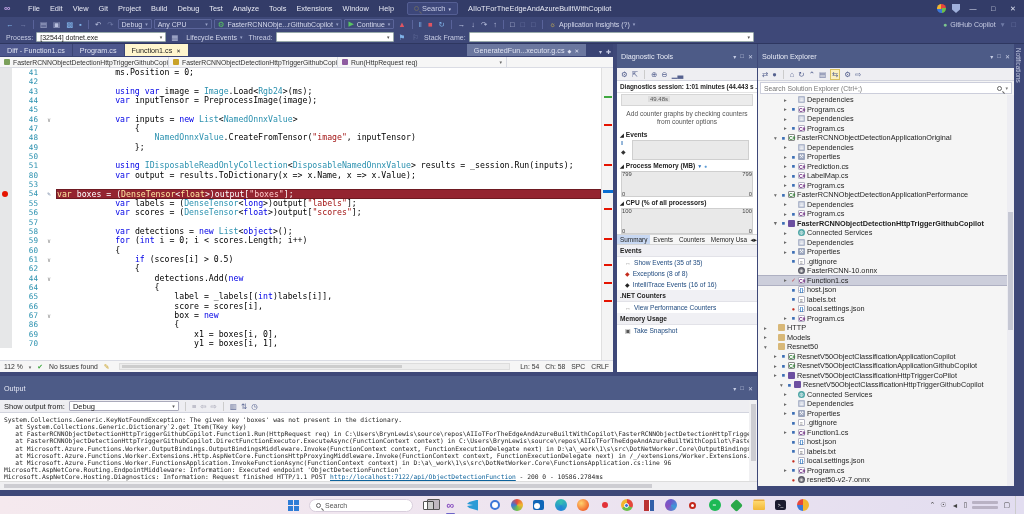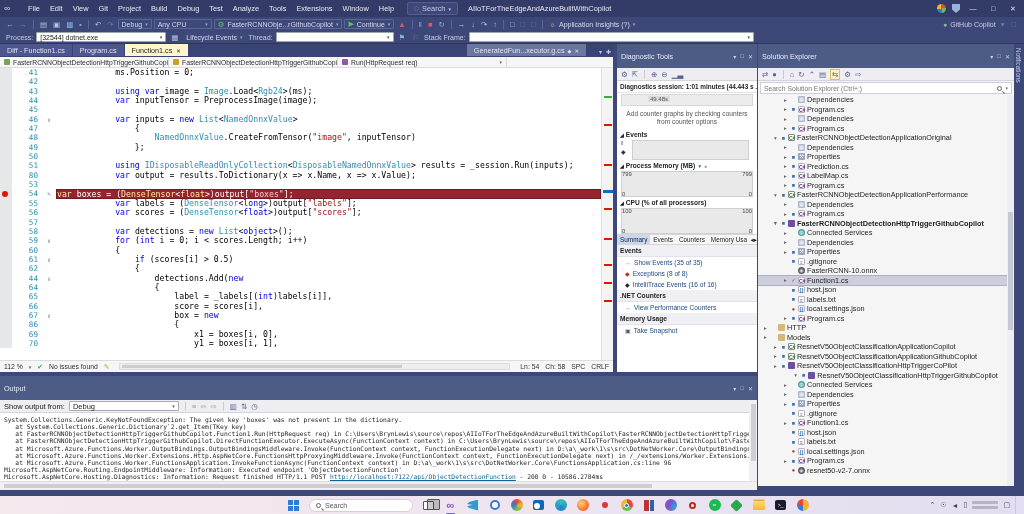--- a/index.html
+++ b/index.html
@@ -587,39 +587,45 @@
         <span class="bdg "></span>
         <span class="ti sfolder"></span>
         <span>HTTP</span>
       </div>
       <div class="trow" style="padding-left: 4px;">
         <span class="arr">▸</span>
         <span class="bdg "></span>
         <span class="ti sfolder"></span>
         <span>Models</span>
       </div>
+      <div class="trow" style="padding-left: 4px;">
+        <span class="arr">▾</span>
+        <span class="bdg "></span>
+        <span class="ti sfolder"></span>
+        <span>Resnet50</span>
+      </div>
       <div class="trow" style="padding-left: 14px;">
         <span class="arr">▸</span>
         <span class="bdg lock">■</span>
         <span class="ti proj">C#</span>
         <span>ResnetV50ObjectClassificationApplicationCopilot</span>
       </div>
       <div class="trow" style="padding-left: 14px;">
         <span class="arr">▸</span>
         <span class="bdg lock">■</span>
         <span class="ti proj">C#</span>
         <span>ResnetV50ObjectClassificationApplicationGithubCopilot</span>
       </div>
       <div class="trow" style="padding-left: 14px;">
         <span class="arr">▸</span>
         <span class="bdg lock">■</span>
         <span class="ti func"></span>
         <span>ResnetV50ObjectClassificationHttpTriggerCoPilot</span>
       </div>
-      <div class="trow" style="padding-left: 20px; justify-content: center;">
+      <div class="trow" style="padding-left: 20px;">
         <span class="arr">▾</span>
         <span class="bdg lock">■</span>
         <span class="ti func"></span>
         <span>ResnetV50ObjectClassificationHttpTriggerGithubCopilot</span>
       </div>
       <div class="trow" style="padding-left: 24px;">
         <span class="arr">▸</span>
         <span class="bdg "></span>
         <span class="ti conn">◍</span>
         <span>Connected Services</span>

